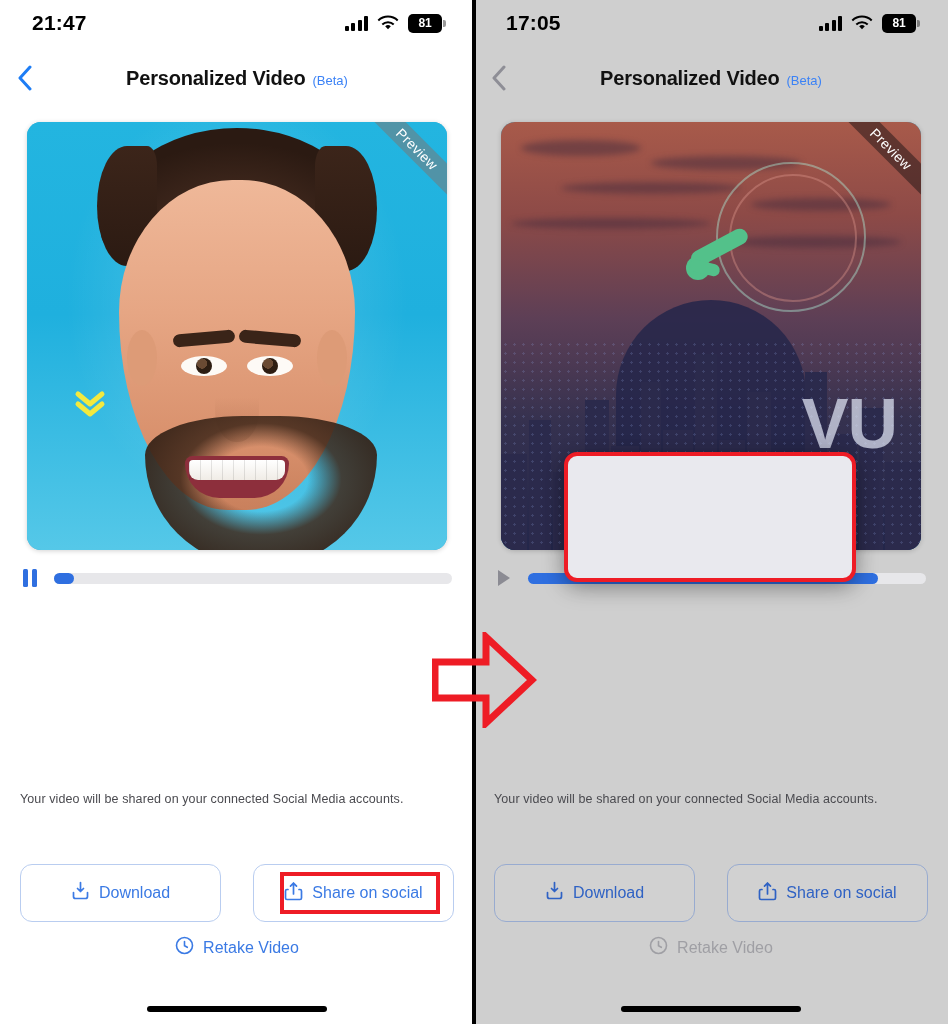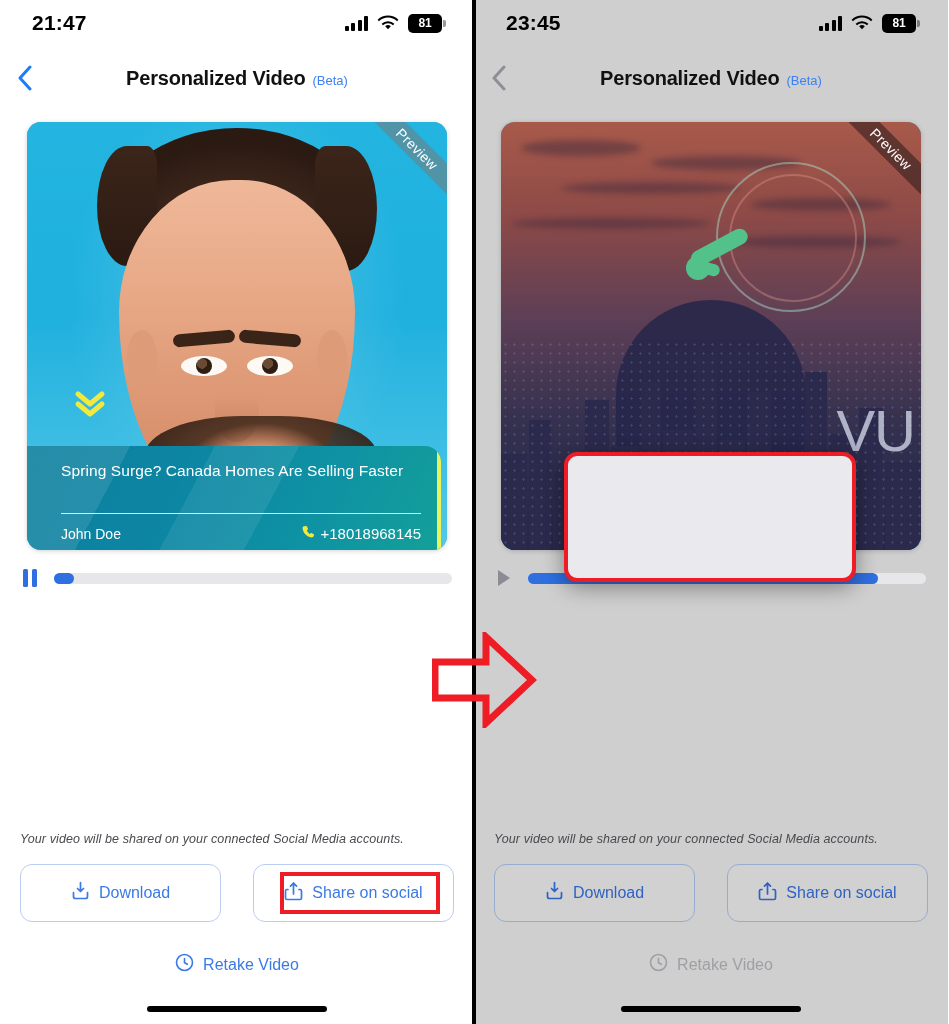--- a/index.html
+++ b/index.html
@@ -152,21 +152,21 @@
   .ring { position:absolute; border:2px solid rgba(170,230,210,.45); border-radius:50%; }
   .ring.a { width:150px; height:150px; left:215px; top:40px; }
   .ring.b { width:128px; height:128px; left:228px; top:52px; border-color: rgba(220,150,140,.40); }
   .swoosh { position:absolute; left:185px; top:112px; width:70px; height:46px; }
   .swoosh .dot { position:absolute; left:0; bottom:0; width:24px; height:24px;
     background:#53c18a; border-radius:50%; }
   .swoosh .tail { position:absolute; left:6px; bottom:10px; width:62px; height:16px;
     background:#53c18a; border-radius:10px; transform: rotate(-28deg); transform-origin: left center; }
   .swoosh .hook { position:absolute; left:4px; bottom:6px; width:30px; height:12px;
     background:#53c18a; border-radius:8px; transform: rotate(14deg); }
-  .vu { position:absolute; right:6px; bottom:86px; font-size:58px; font-weight:normal;
+  .vu { position:absolute; right:24px; bottom:86px; font-size:70px; font-weight:bold;
         color: rgba(225,230,245,.72); letter-spacing:-1px; }
 
   
   .ribbon {
     position: absolute; right: -44px; top: 16px;
     width: 148px; text-align: center;
     transform: rotate(45deg);
     background: rgba(120,120,120,.55);
     color: #fff; font-size: 14px; letter-spacing: .3px;
     padding: 3px 0;
@@ -203,37 +203,37 @@
   .scrubber {
     position: absolute; left: 22px; right: 22px; top: 568px;
     display: flex; align-items: center; gap: 14px;
   }
   .playctl { width: 18px; height: 20px; flex: 0 0 18px; display:flex; align-items:center; }
   .track { position: relative; flex: 1; height: 11px; background: #e7e7ea; border-radius: 6px; }
   .fill { position:absolute; left:0; top:0; bottom:0; background:#2f6fe0; border-radius:6px; }
 
   
   .foot-note {
-    position: absolute; left: 20px; right: 20px; top: 832px;
-    font-size: 12.5px; color: #4a4a4f; letter-spacing:.1px;font-style:italic;
+    position: absolute; left: 20px; right: 20px; top: 792px;
+    font-size: 12.5px; color: #4a4a4f; letter-spacing:.1px;
   }
   .btn-row {
     position: absolute; left: 20px; right: 20px; top: 864px;
     display: flex; gap: 32px;
   }
   .pill {
     flex: 1; height: 58px; border: 1px solid #b9cdf0; border-radius: 12px;
     display: flex; align-items: center; justify-content: center; gap: 9px;
     background: transparent; color: #3b7ae4; font-size: 16px;
   }
   .panel.right .pill { border-color:#98abd0; color:#2f62c4; background: rgba(255,255,255,.06); }
   .retake {
     position:absolute; left:0; right:0; top:936px;
     display:flex; align-items:center; justify-content:center; gap:9px;
-    color:#3b7ae4; font-size:16px;margin-top:17px;
+    color:#3b7ae4; font-size:16px;
   }
   .retake.dim { color: rgba(120,120,130,.55); }
   .home-ind {
     position: absolute; left: 50%; transform: translateX(-50%); bottom: 12px;
     width: 180px; height: 6px; border-radius: 4px; background: #000;
   }
 
   
   .redbox { position: absolute; border: 4px solid #ee1c25; z-index: 30; pointer-events: none; }
   .redbox.share-left { left: 280px; top: 872px; width: 160px; height: 42px; }
@@ -317,36 +317,20 @@
 
       <div class="ribbon">Preview</div>
 
       <div class="chevrons">
         <svg width="34" height="34" viewBox="0 0 34 34">
             <path d="M5 8l12 10L29 8" stroke="#f2e93f" stroke-width="5" fill="none" stroke-linecap="round" stroke-linejoin="round"></path>
             <path d="M5 18l12 10 12-10" stroke="#f2e93f" stroke-width="5" fill="none" stroke-linecap="round" stroke-linejoin="round"></path>
           </svg>
       </div>
 
-      <div class="caption">
-        <div class="caption-accent"></div>
-        <div class="cap-title">Spring Surge? Canada Homes Are Selling Faster</div>
-        <div class="cap-rule"></div>
-        <div class="cap-foot">
-          <span>John Doe</span>
-          <span class="cap-phone">
-            <span>
-              <svg width="16" height="16" viewBox="0 0 16 16">
-                  <path d="M3 2.3c-.9.3-1.6 1.2-1.4 2.2.6 4.6 4.3 8.3 8.9 8.9 1 .2 1.9-.5 2.2-1.4l.3-1c.1-.4-.1-.8-.5-1l-2.2-.9c-.4-.2-.8 0-1 .3l-.6.8A8.4 8.4 0 0 1 5.8 6.3l.8-.6c.3-.2.5-.6.3-1L6 2.5c-.2-.4-.6-.6-1-.5l-2 .3z" fill="#f2e93f"></path>
-                </svg>
-            </span>
-            <span>+18018968145</span>
-          </span>
-        </div>
-      </div>
     </div>
 
     <div class="scrubber">
       <span class="playctl">
         <svg width="16" height="18" viewBox="0 0 16 18">
             <rect x="1" y="0" width="5" height="18" rx="1.5" fill="#2f6fe0"></rect>
             <rect x="10" y="0" width="5" height="18" rx="1.5" fill="#2f6fe0"></rect>
           </svg>
       </span>
       <span class="track">
@@ -386,21 +370,21 @@
       </span>
       <span>Retake Video</span>
     </div>
 
     <div class="home-ind"></div>
   </div>
 
   <div class="panel right">
 
     <div class="statusbar">
-      <div class="clock">23:45</div>
+      <div class="clock">17:05</div>
       <div class="status-right">
         <span class="bars">
             <i></i>
             <i></i>
             <i></i>
             <i></i>
           </span>
         <span class="wifi">
           <svg width="22" height="16" viewBox="0 0 22 16">
               <path d="M11 14.2 8.2 11.3a4 4 0 0 1 5.6 0L11 14.2z" fill="#000"></path>

